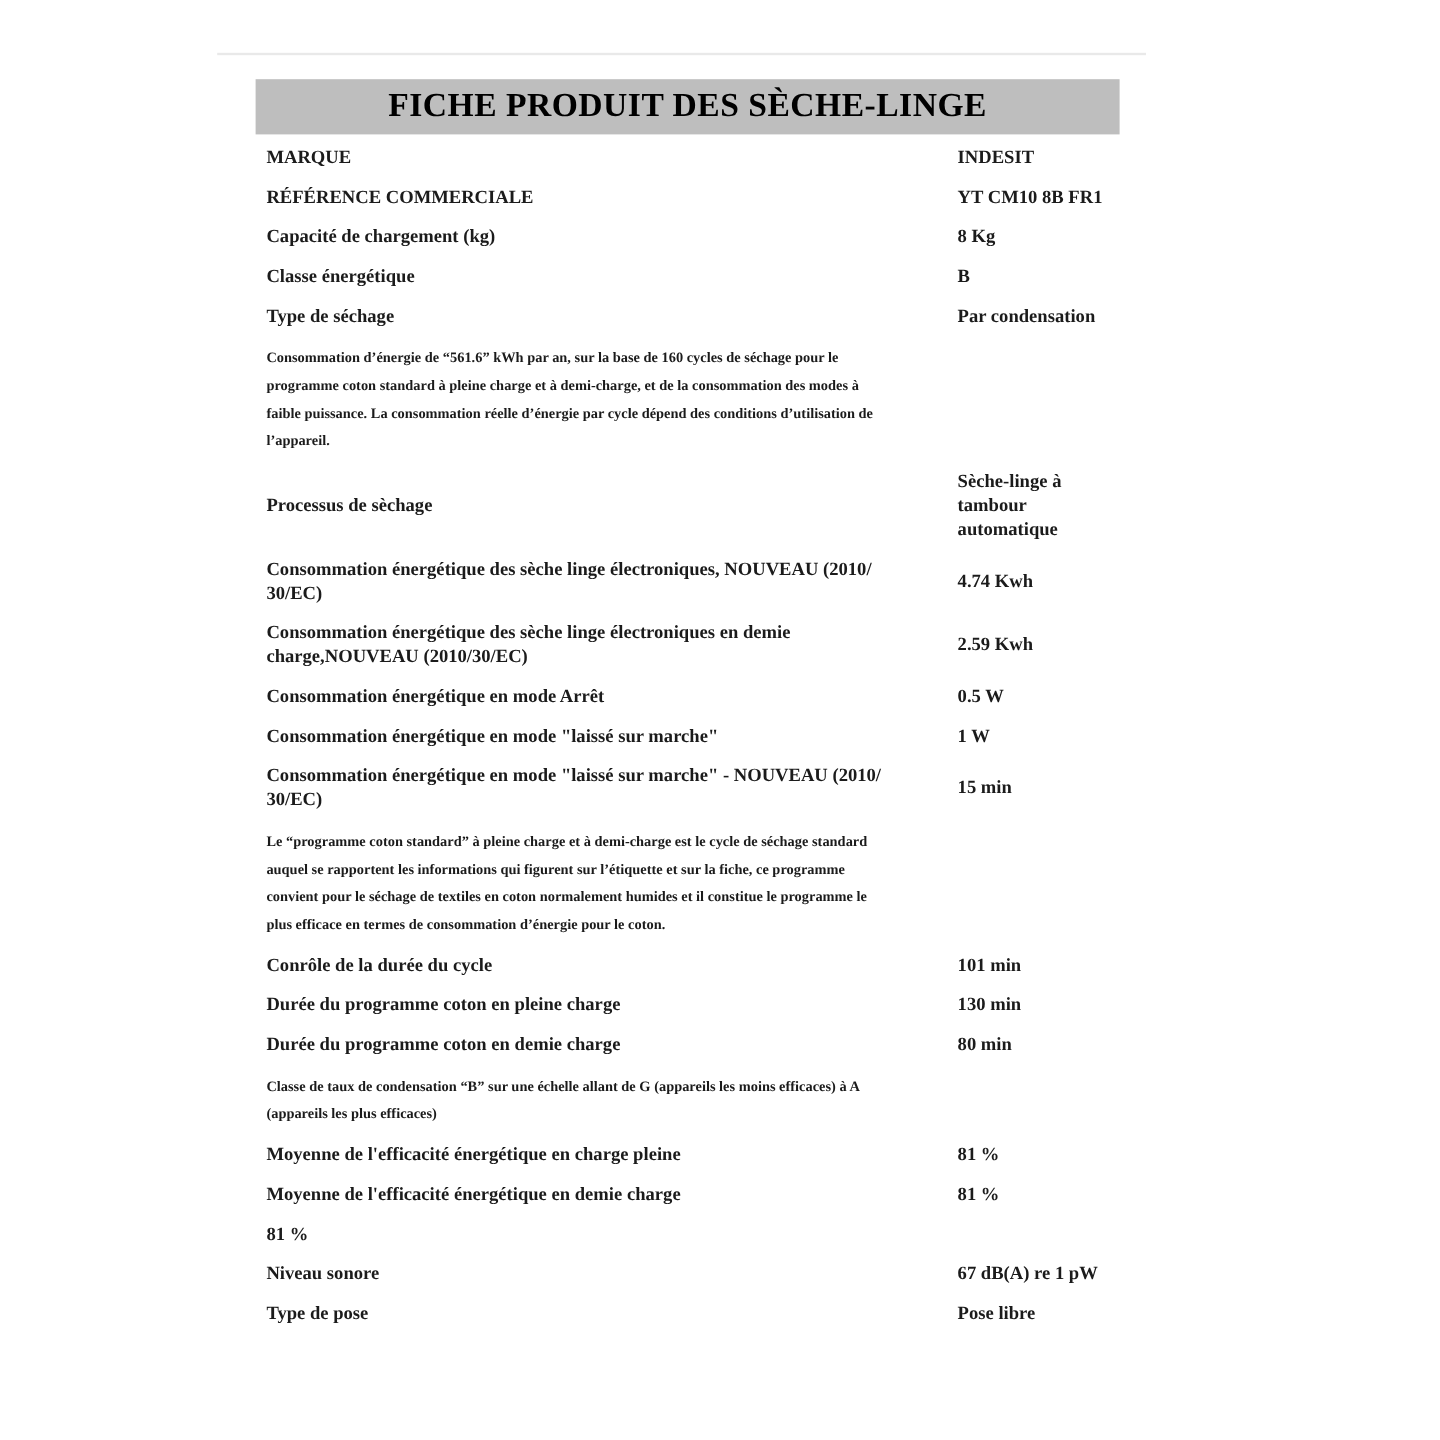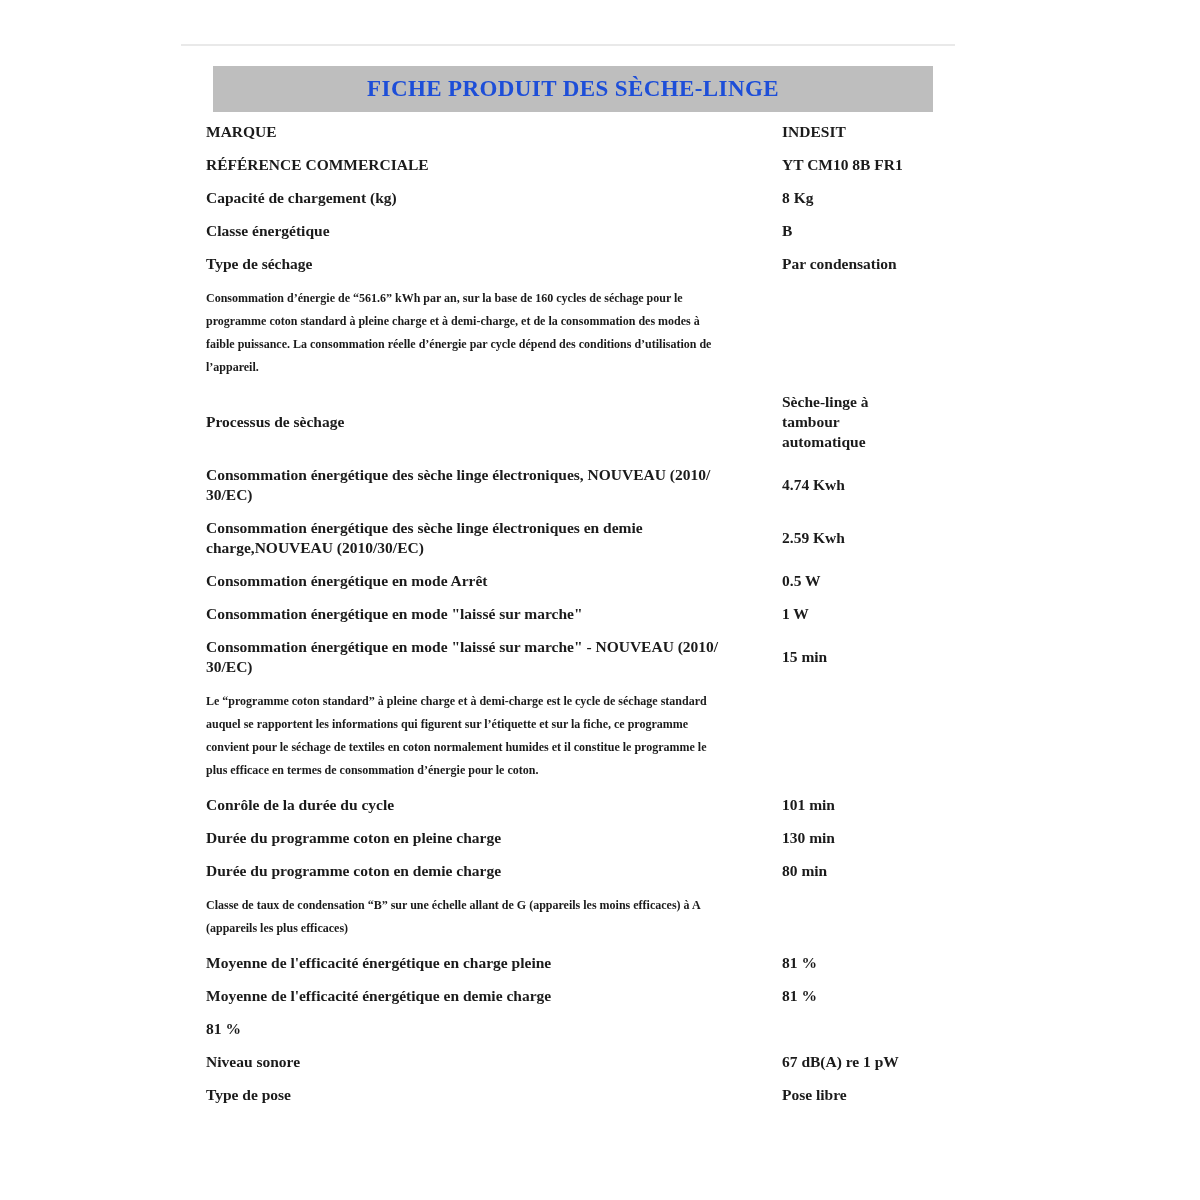--- a/index.html
+++ b/index.html
@@ -28,28 +28,28 @@
     left: 213px;
     top: 66px;
     width: 720px;
     height: 46px;
     background: #bebebe;
     display: flex;
     align-items: center;
     justify-content: center;
   }
   .title-text {
-    font-size: 23px;
+    font-size: 28px;
     font-weight: bold;
     letter-spacing: 0.4px;
-    color: #1d4ed8;
+    color: #000000;
   }
   .content {
     position: absolute;
-    left: 206px;
+    left: 222px;
     top: 122px;
     width: 730px;
   }
   .spec-row {
     display: flex;
     align-items: center;
     margin: 0 0 13px 0;
     font-size: 15.5px;
     line-height: 20px;
   }

